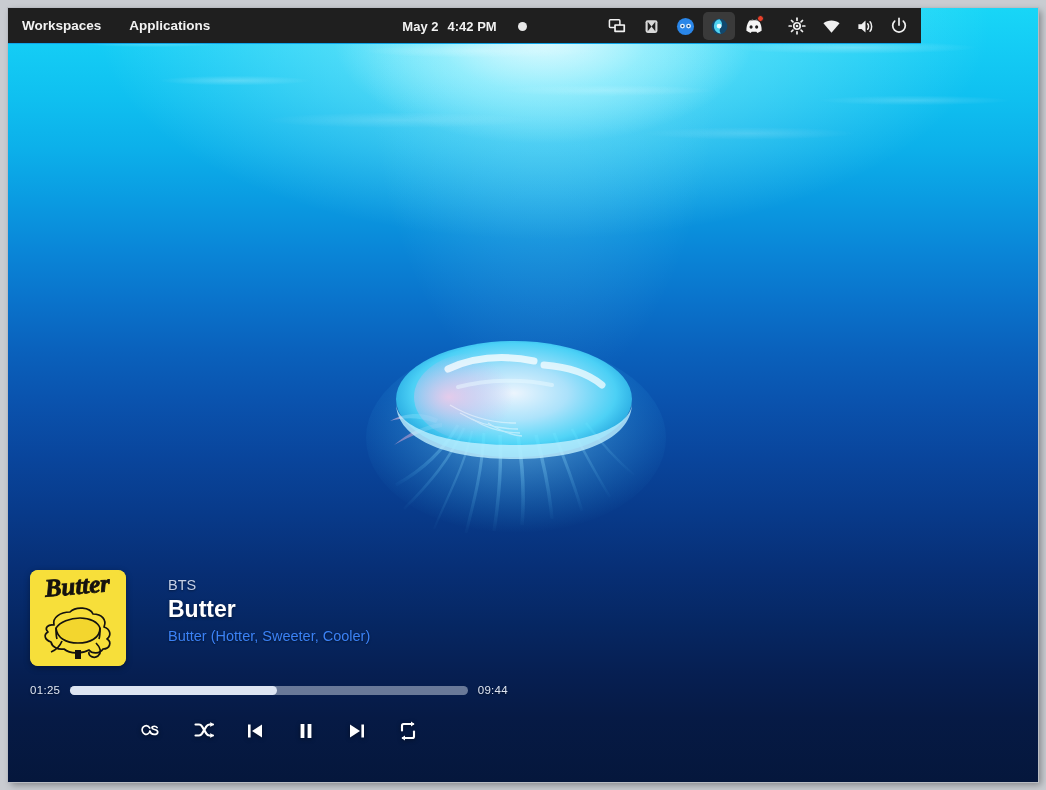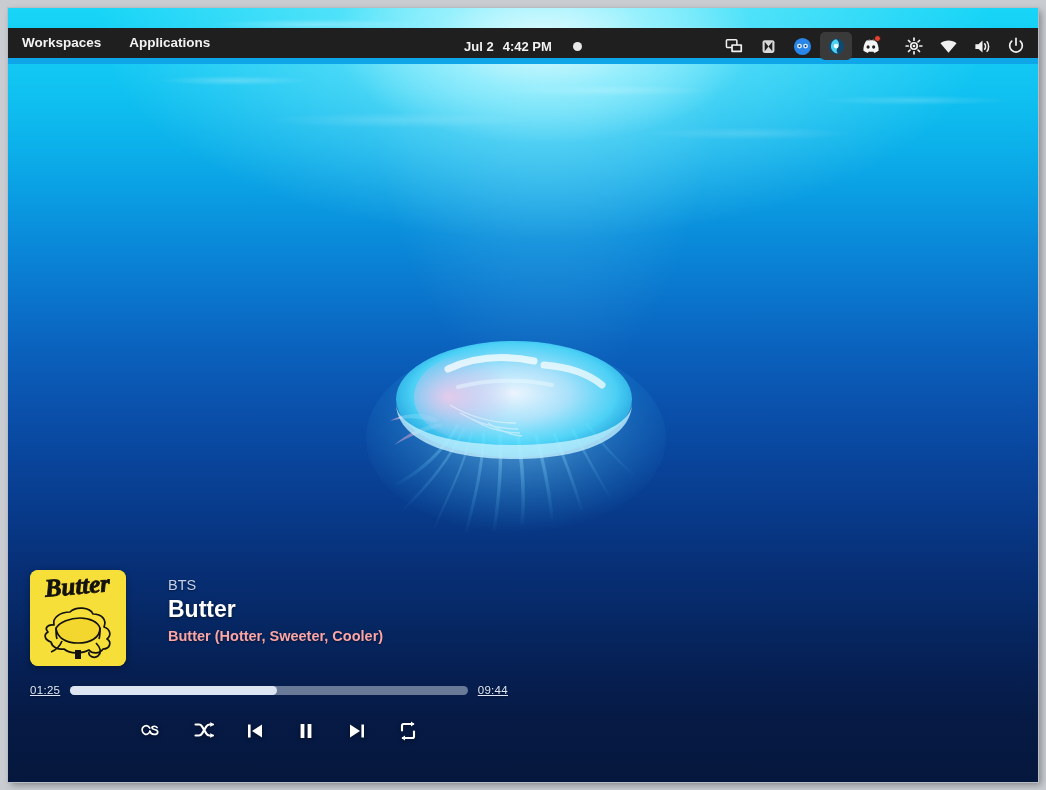--- a/index.html
+++ b/index.html
@@ -64,26 +64,25 @@
   }
   
   #light-shaft{
     position:absolute; left:0; top:0; width:1030px; height:620px;
     background:radial-gradient(ellipse 240px 520px at 52% 0%, rgba(150,240,255,.30) 0%, rgba(120,225,255,0) 75%);
   }
   #jellyfish{ position:absolute; left:330px; top:325px; width:340px; height:250px; }
 
   
   #top-panel{
-    position:absolute; left:0; top:0; width:1030px; height:36px;
+    position:absolute; left:0; top:0; width:913px; height:36px;
     background:#1f1f1f;
     display:flex; align-items:center;
     color:#ffffff;
-    border-bottom:6px solid #0ea5e9;
-    margin-top:20px;
+    border-bottom:1px solid #0ea5e9;
   }
   .panel-menu{
     font-size:13.5px; font-weight:bold; color:#f2f2f2;
     padding:0 14px; height:36px; line-height:36px; cursor:default;
     white-space:nowrap;
   }
   #panel-clock{
     position:absolute; left:0; right:0; top:0; height:36px;
     display:flex; align-items:center; justify-content:center; gap:9px;
     pointer-events:none;
@@ -118,33 +117,31 @@
   #track-meta{ padding-top:6px; min-width:0;margin-left:28px; }
   #artist{
     font-size:14.5px; color:#c3cfe6; line-height:1.25; margin-bottom:2px;
     text-shadow:0 1px 2px rgba(0,0,0,.45);
   }
   #title{
     font-size:23px; font-weight:bold; color:#ffffff; line-height:1.2; margin-bottom:3px;
     text-shadow:0 1px 3px rgba(0,0,0,.5);
   }
   #album{
-    font-size:14.5px; color:#fca5a5; line-height:1.25;
+    font-size:14.5px; color:#3b82f6; line-height:1.25;
     text-shadow:0 1px 2px rgba(0,0,0,.45);
-    font-weight:bold;
   }
 
   #progress-row{
     display:flex; align-items:center; gap:10px;
     margin-top:18px; width:478px;
   }
   .time-label{
     font-size:11.5px; color:#dfe6f3; flex:none; letter-spacing:.3px;
     text-shadow:0 1px 2px rgba(0,0,0,.5);
-    text-decoration:underline;
   }
   #progress-track{
     position:relative; flex:1; height:9px; border-radius:5px;
     background:rgba(222,230,243,.46);
   }
   #progress-fill{
     position:absolute; left:0; top:0; bottom:0;
     border-radius:5px; background:#dde5f2;
   }
 
@@ -212,21 +209,21 @@
       <path d="M150 90 C162 98 172 102 184 103"></path>
     </g>
   </svg>
 
   <div id="top-panel">
 
     <div class="panel-menu">Workspaces</div>
     <div class="panel-menu">Applications</div>
 
     <div id="panel-clock">
-      <span class="clock-text">Jul 2</span>
+      <span class="clock-text">May 2</span>
       <span class="clock-text">4:42 PM</span>
       <span id="notif-dot"></span>
     </div>
 
     <div id="tray">
 
       <div class="tray-item">
         <svg width="19" height="19" viewBox="0 0 20 20">
           <rect x="1.5" y="3" width="11" height="8" rx="1" fill="none" stroke="#f0f0f0" stroke-width="1.6"></rect>
           <rect x="6.5" y="7.5" width="11.5" height="8.5" rx="1" fill="#f0f0f0"></rect>

